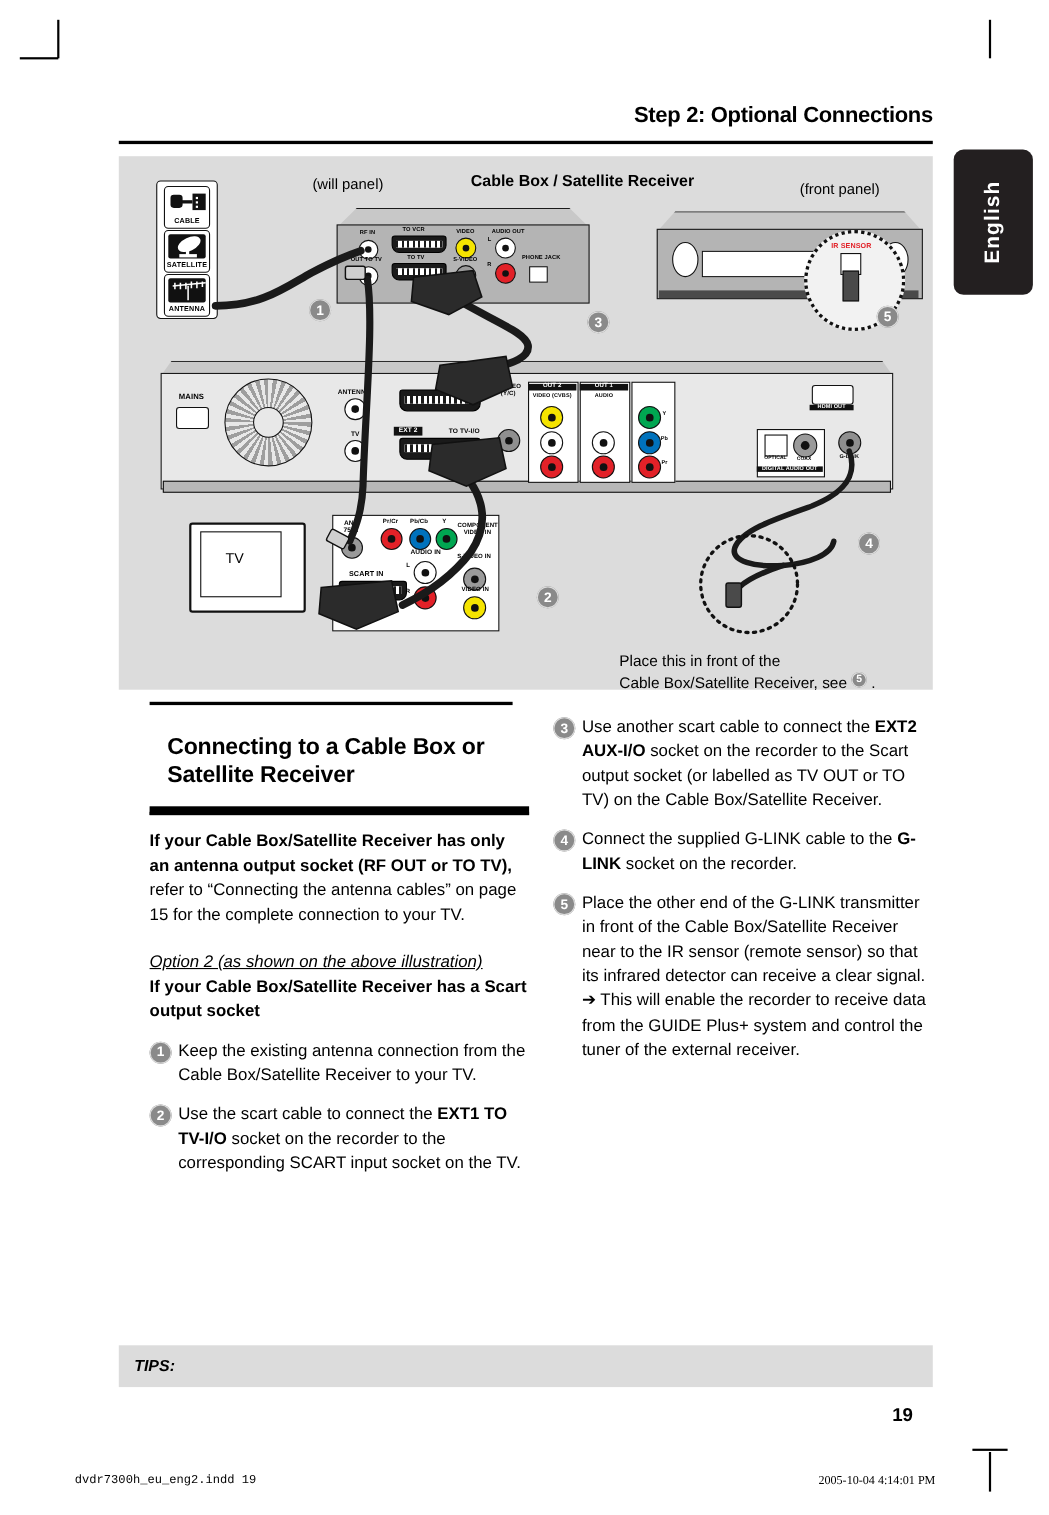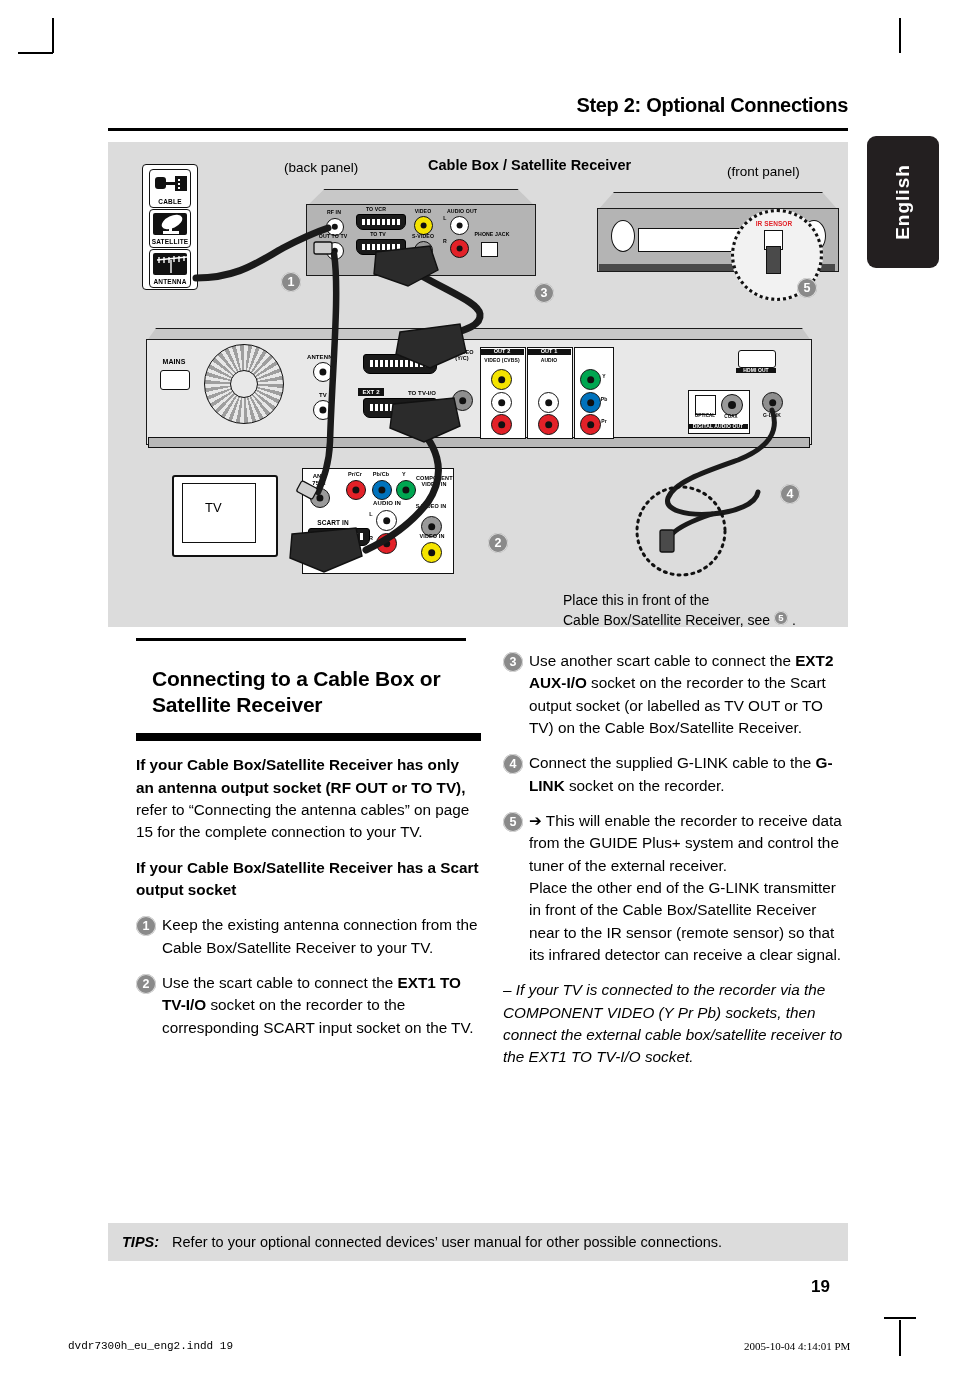--- a/index.html
+++ b/index.html
@@ -111,21 +111,21 @@
 
 <div id="page-title">Step 2: Optional Connections</div>
 <div id="title-rule"></div>
 
 <div id="english-tab">
   <span>English</span>
 </div>
 
 <div id="illus">
 
-  <div class="lbl" style="left:176px;top:18px;">(back panel)</div>
+  <div class="lbl" style="left:176px;top:18px;">(will panel)</div>
   <div class="lbl b" style="left:320px;top:15px;">Cable Box / Satellite Receiver</div>
   <div class="lbl" style="left:619px;top:22px;text-align:center;">(front panel)</div>
 
   <div class="panelwhite" style="left:34px;top:22px;width:54px;height:124px;border-radius:4px;">
     <div class="icoBox" style="left:6px;top:4px;">
       <div class="art" style="height:22px;background:#fff;position:relative;border:0;">
         <svg viewBox="0 0 40 22" width="40" height="22">
             <rect x="2" y="4" width="11" height="12" rx="3" fill="#111"></rect>
             <rect x="12" y="9" width="10" height="3" fill="#111"></rect>
             <rect x="22" y="3" width="12" height="15" fill="#111"></rect>
@@ -357,20 +357,21 @@
 
   <div class="col left">
     <h2 class="sec">Connecting to a Cable Box or Satellite Receiver</h2>
     <div class="hrule-double"></div>
 
     <p class="para">
       <span class="bold">If your Cable Box/Satellite Receiver has only an antenna output socket (RF OUT or TO TV)</span><span class="bold">,</span><br>
       <span>refer to “Connecting the antenna cables” on page 15 for the complete connection to your TV.</span>
     </p>
 
+    <p class="opt" style="margin-top:20px;">Option 2 (as shown on the above illustration)</p>
     <p class="para bold">If your Cable Box/Satellite Receiver has a Scart output socket</p>
 
     <div id="left-steps">
         <div class="step">
           <span class="badge">1</span>
           <p><span>Keep the existing antenna connection from the Cable Box/Satellite Receiver to your TV.</span></p>
         </div>
         <div class="step">
           <span class="badge">2</span>
           <p><span>Use the scart cable to connect the </span><span class="bold">EXT1 TO TV-I/O</span><span> socket on the recorder to the corresponding SCART input socket on the TV.</span></p>
@@ -383,30 +384,28 @@
         <div class="step">
           <span class="badge">3</span>
           <p><span>Use another scart cable to connect the </span><span class="bold">EXT2 AUX-I/O</span><span> socket on the recorder to the Scart output socket (or labelled as TV OUT or TO TV) on the Cable Box/Satellite Receiver.</span></p>
         </div>
         <div class="step">
           <span class="badge">4</span>
           <p><span>Connect the supplied G-LINK cable to the </span><span class="bold">G-LINK</span><span> socket on the recorder.</span></p>
         </div>
         <div class="step">
           <span class="badge">5</span>
+          <p><span>Place the other end of the G-LINK transmitter in front of the Cable Box/Satellite Receiver near to the IR sensor (remote sensor) so that its infrared detector can receive a clear signal.</span></p>
           <p>➔ This will enable the recorder to receive data from the GUIDE Plus+ system and control the tuner of the external receiver.</p>
-          <p><span>Place the other end of the G-LINK transmitter in front of the Cable Box/Satellite Receiver near to the IR sensor (remote sensor) so that its infrared detector can receive a clear signal.</span></p>
         </div>
       </div>
-    <p class="hint">– If your TV is connected to the recorder via the COMPONENT VIDEO (Y Pr Pb) sockets, then connect the external cable box/satellite receiver to the EXT1 TO TV-I/O socket.</p>
   </div>
 </div>
 
 <div id="tips">
   <span class="k">TIPS:</span>
-  <span class="v">Refer to your optional connected devices’ user manual for other possible connections.</span>
 </div>
 
 <div id="pageno">19</div>
 <div id="foot-left">dvdr7300h_eu_eng2.indd   19</div>
 <div id="foot-right">2005-10-04   4:14:01 PM</div>
 <div id="foot-rule"></div>
 <div id="foot-vrule"></div>
 
 </body></html>

